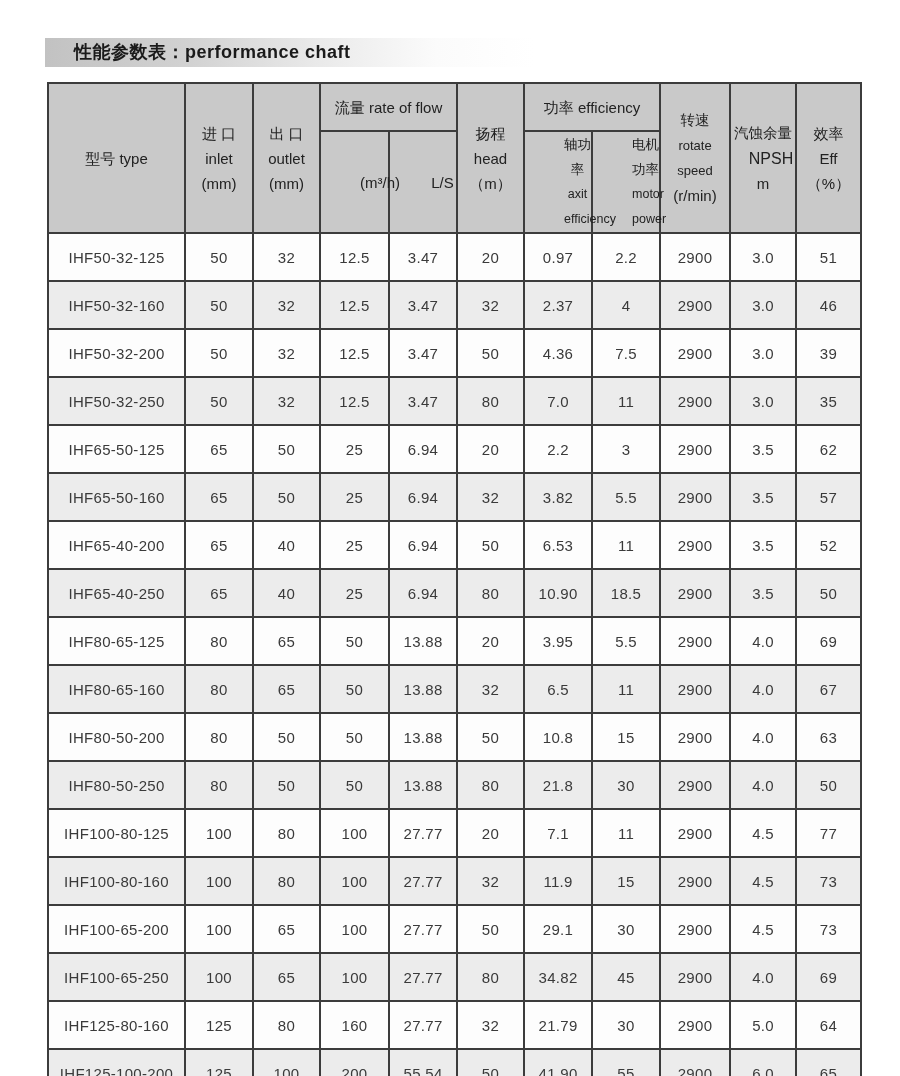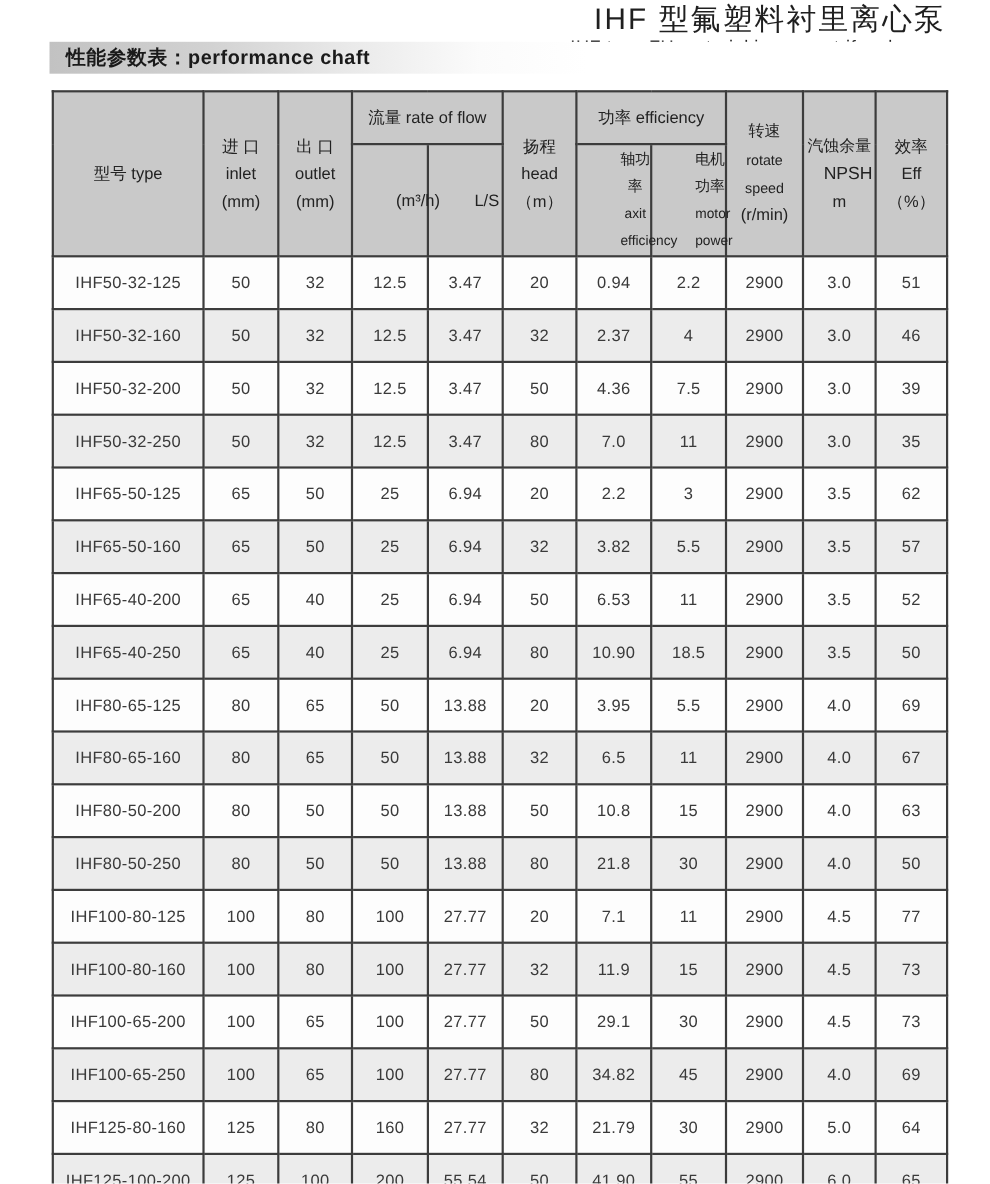--- a/index.html
+++ b/index.html
@@ -34,21 +34,21 @@
     margin-top: 1px;
   }
 
   
   .section-bar {
     position: absolute;
     left: 45px; top: 38px;
     width: 815px; height: 29px;
     background: linear-gradient(90deg, #c2c2c2 0%, #d2d2d2 18%, #e9e9e9 33%, #fbfbfb 48%, #ffffff 60%);
     line-height: 29px;
-    padding-left: 15px;
+    padding-left: 29px;
     font-size: 18px;
     font-weight: 700;
     color: #1a1a1a;
     letter-spacing: 0.5px;
   }
 
   
   table.spec {
     position: absolute;
     left: 47px; top: 82px;
@@ -86,24 +86,20 @@
     color: #3a3a3a;
     letter-spacing: 0.3px;
   }
   table.spec tbody tr.alt td { background: #ececec; }
 </style>
 </head>
 <body>
 
 <div class="page">
 
-  <div class="titles">
-    <div class="title-cn">IHF 型氟塑料衬里离心泵</div>
-    <div class="title-en">IHF type FU material inner centrifugal pump</div>
-  </div>
 
   <div class="section-bar">
     <span>性能参数表：performance chaft</span>
   </div>
 
   <table class="spec">
     <colgroup>
       <col style="width:137px">
         <col style="width:68px">
         <col style="width:67px">
@@ -176,21 +172,21 @@
       </tr>
     </thead>
     <tbody>
         <tr>
           <td>IHF50-32-125</td>
           <td>50</td>
           <td>32</td>
           <td>12.5</td>
           <td>3.47</td>
           <td>20</td>
-          <td>0.94</td>
+          <td>0.97</td>
           <td>2.2</td>
           <td>2900</td>
           <td>3.0</td>
           <td>51</td>
         </tr>
         <tr class="alt">
           <td>IHF50-32-160</td>
           <td>50</td>
           <td>32</td>
           <td>12.5</td>

